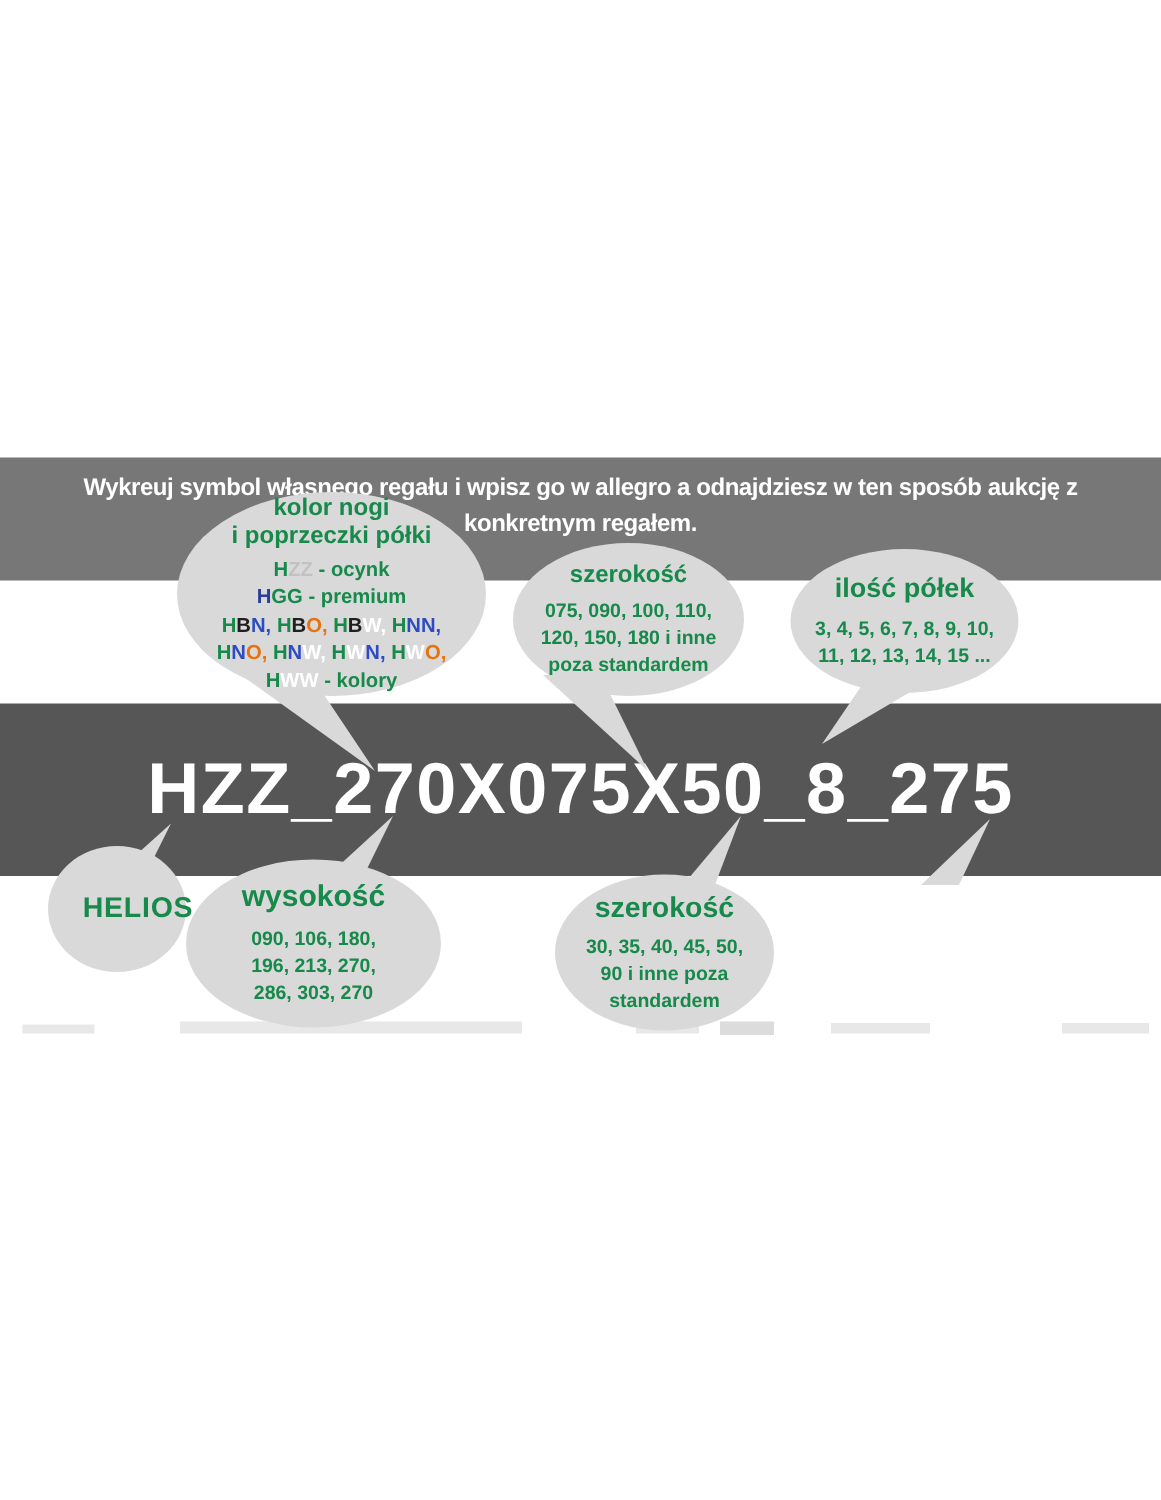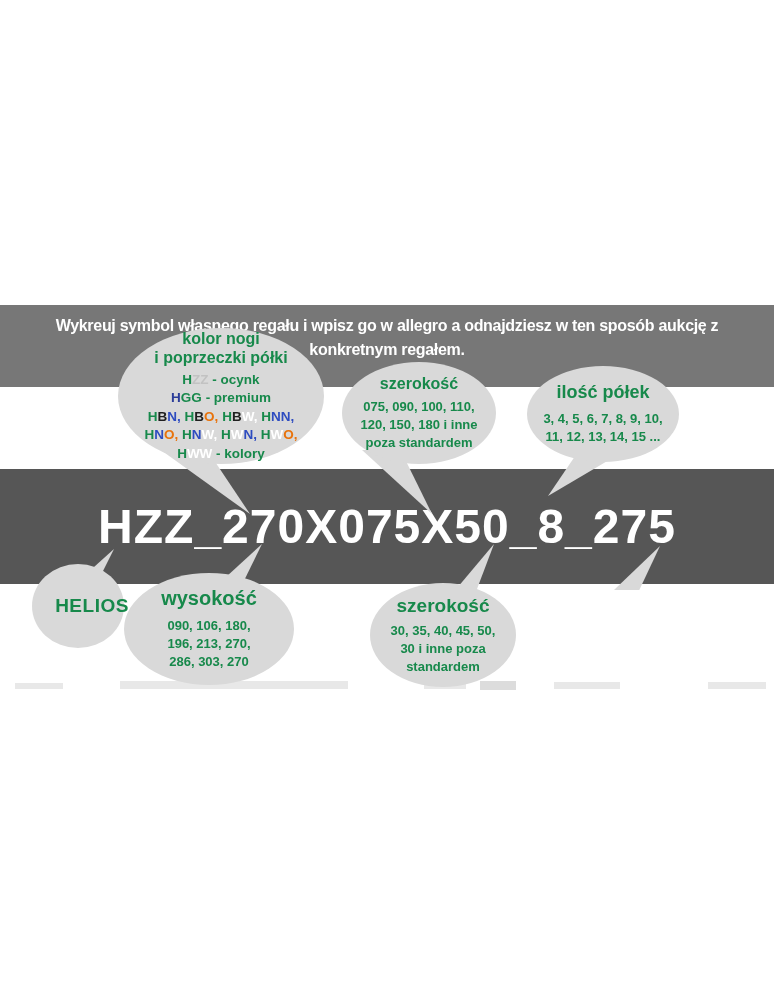--- a/index.html
+++ b/index.html
@@ -138,19 +138,19 @@
       <div>090, 106, 180,</div>
       <div>196, 213, 270,</div>
       <div>286, 303, 270</div>
     </div>
   </div>
 
   <div class="bubble b-glebokosc">
     <div class="title">szerokość</div>
     <div class="vals">
       <div>30, 35, 40, 45, 50,</div>
-      <div>30 i inne poza</div>
+      <div>90 i inne poza</div>
       <div>standardem</div>
     </div>
   </div>
 
 
 </div>
 
 </body></html>

